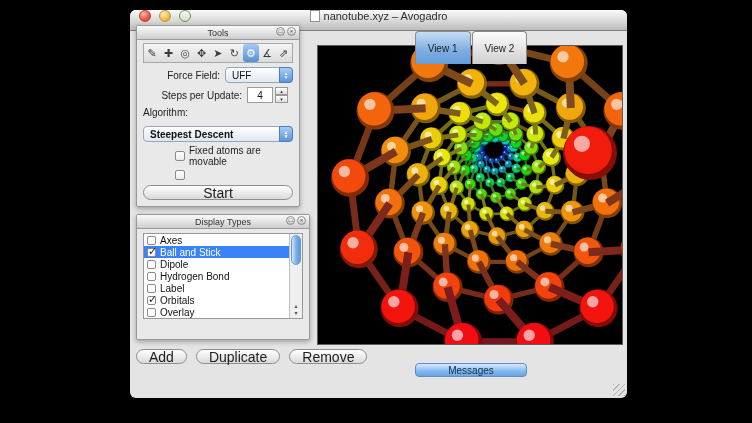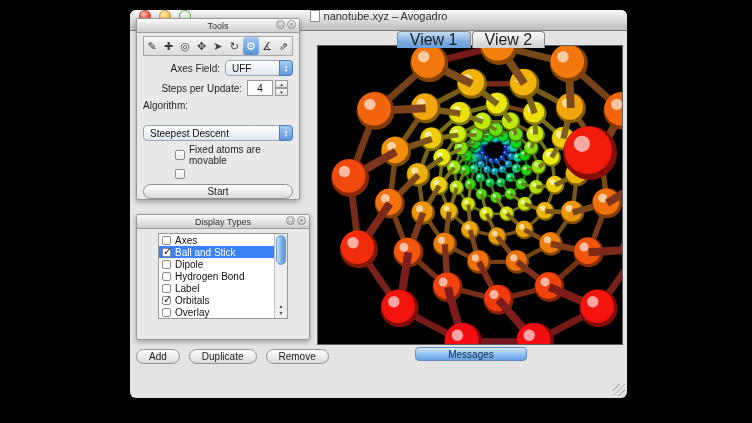--- a/index.html
+++ b/index.html
@@ -22,21 +22,21 @@
   
   .palette{position:absolute;background:#e9e9e9;border:1px solid #989898;border-radius:2px;
     box-shadow:0 2px 5px rgba(0,0,0,.3);box-sizing:border-box;}
   .palette-titlebar{height:13px;background:linear-gradient(#fafafa,#cdcdcd);
     border-bottom:1px solid #9a9a9a;position:relative;display:flex;align-items:center;justify-content:center;
     font-size:9px;color:#333;}
   .palette-buttons{position:absolute;right:3px;top:1px;display:flex;gap:2px;}
   .mini-btn{width:9px;height:9px;border-radius:50%;background:linear-gradient(#fff,#c4c4c4);
     border:1px solid #8b8b8b;box-sizing:border-box;font-size:6px;line-height:7px;text-align:center;color:#444;}
   
-  .tools-palette{left:6px;top:8px;width:164px;height:182px;}
+  .tools-palette{left:6px;top:15px;width:164px;height:182px;}
   .tools-body{padding:3px 6px 0;}
   .toolbar-strip{display:flex;height:18px;border:1px solid #a8a8a8;background:linear-gradient(#f5f5f5,#dcdcdc);}
   .tool-cell{flex:1;display:flex;align-items:center;justify-content:center;font-size:11px;color:#3c3c3c;}
   .tool-cell.selected{background:linear-gradient(#a3caf2,#5590d5);border-radius:3px;color:#fff;}
   .section-title{text-align:center;font-size:10px;color:#1d1d1d;margin:4px 0 3px;}
   .form-row{display:flex;align-items:center;margin-top:4px;font-size:10px;color:#1d1d1d;}
   .fr-label{text-align:right;padding-right:5px;box-sizing:border-box;}
   .w82{width:82px;} .w104{width:104px;}
   .popup{height:16px;border:1px solid #97a5b8;border-radius:4px;background:linear-gradient(#ffffff,#dfe7f0);
     display:flex;align-items:center;font-size:10px;color:#111;padding-left:6px;position:relative;box-sizing:border-box;}
@@ -49,49 +49,49 @@
     text-align:center;line-height:15px;box-sizing:border-box;}
   .stepper{width:13px;height:16px;margin-left:2px;display:flex;flex-direction:column;}
   .stepper span{flex:1;border:1px solid #9a9a9a;background:linear-gradient(#fff,#dcdcdc);
     font-size:5px;line-height:6px;text-align:center;color:#333;box-sizing:border-box;}
   .stepper .up::before{content:"▴";} .stepper .down::before{content:"▾";}
   .check-row{display:flex;align-items:center;margin-top:3px;font-size:10px;color:#1d1d1d;gap:4px;margin-left:32px;}
   .checkbox{width:10px;height:10px;border:1px solid #8a8a8a;border-radius:2px;
     background:linear-gradient(#fff,#ececec);position:relative;box-sizing:border-box;flex:none;}
   .checkbox.checked::after{content:"✓";position:absolute;left:0;top:-4px;font-size:11px;color:#1a1a1a;}
   .aqua-btn{height:15px;border:1px solid #8f8f8f;border-radius:8px;
-    background:linear-gradient(#ffffff,#dadada);font-size:10px;color:#1d1d1d;
+    background:linear-gradient(#ffffff,#dadada);font-size:14px;color:#1d1d1d;
     display:flex;align-items:center;justify-content:center;box-sizing:border-box;}
   .start-btn{margin-top:5px;}
   
   .display-palette{left:6px;top:204px;width:174px;height:126px;}
-  .display-body{padding:4px 21px 0;}
+  .display-body{padding:4px 6px 0;}
   .list-box{height:84px;border:1px solid #979797;background:#fff;position:relative;overflow:hidden;}
   .list-rows{position:absolute;left:0;top:0;right:13px;bottom:0;}
   .list-row{height:12px;display:flex;align-items:center;gap:4px;padding-left:3px;font-size:10px;color:#111;}
   .list-row.selected{background:#3b82f6;color:#fff;}
   .list-row .checkbox{width:9px;height:9px;background:#fff;}
   .scrollbar{position:absolute;right:0;top:0;bottom:0;width:13px;background:#efefef;border-left:1px solid #c0c0c0;box-sizing:border-box;}
   .sb-thumb{position:absolute;left:1px;right:1px;top:1px;height:30px;border-radius:5px;
     background:linear-gradient(90deg,#d3e6f9,#80b1e7 50%,#5d97d8);border:1px solid #6d9cd0;box-sizing:border-box;}
   .sb-arrows{position:absolute;bottom:1px;left:0;right:0;display:flex;flex-direction:column;align-items:center;color:#555;font-size:6px;line-height:7px;}
   .sb-arrows .up::before{content:"▴";} .sb-arrows .down::before{content:"▾";}
   .settings-btn{margin-top:4px;}
   
   .bottom-buttons{position:absolute;left:6px;top:339px;display:flex;gap:9px;text-align:center;}
   .bottom-buttons .aqua-btn{padding:0 12px;}
   
   .right-pane{position:absolute;left:187px;top:21px;width:308px;}
   .tab-row{display:flex;justify-content:center;gap:1px;height:15px;position:relative;z-index:2;}
-  .tab{padding:8px 12px;font-size:16px;color:#1d1d1d;border:1px solid #898989;border-bottom:none;
+  .tab{padding:16px 12px;font-size:10px;color:#1d1d1d;border:1px solid #898989;border-bottom:none;
     border-radius:4px 4px 0 0;background:linear-gradient(#fcfcfc,#cfcfcf);display:flex;align-items:center;}
   .tab.active{background:linear-gradient(#c6def6,#7cabe0 60%,#669ddb);}
   .gl-viewport{width:304px;height:298px;background:#000;border:1px solid #5e5e5e;margin-top:-1px;}
   .gl-viewport svg{display:block;width:304px;height:298px;}
-  .messages-btn{margin:2px auto 0;width:112px;height:14px;border:1px solid #628cc2;border-radius:4px;
+  .messages-btn{margin:18px auto 0;width:112px;height:14px;border:1px solid #628cc2;border-radius:4px;
     background:linear-gradient(#d8eafc,#8abdf0 55%,#67a3e4);font-size:10px;color:#10294a;
     display:flex;align-items:center;justify-content:center;box-sizing:border-box;}
   .resize-grip{position:absolute;right:2px;bottom:2px;width:12px;height:12px;
     background:repeating-linear-gradient(-45deg,#b5b5b5 0 1px,transparent 1px 4px);}
 </style>
 </head>
 <body>
 
 <div class="window">
   <div class="titlebar">
@@ -115,38 +115,38 @@
           <div class="tool-cell">✚</div>
           <div class="tool-cell">◎</div>
           <div class="tool-cell">✥</div>
           <div class="tool-cell">➤</div>
           <div class="tool-cell">↻</div>
           <div class="tool-cell selected">⚙</div>
           <div class="tool-cell">∡</div>
           <div class="tool-cell">⇗</div>
         </div>
       <div class="form-row">
-        <span class="fr-label w82">Axes Field:</span>
+        <span class="fr-label w82">Force Field:</span>
         <span class="popup grow">
           <span>UFF</span>
           <span class="popup-arrows"></span>
         </span>
       </div>
       <div class="form-row">
         <span class="fr-label w104">Steps per Update:</span>
         <span class="spin-field">4</span>
         <span class="stepper">
             <span class="up"></span>
             <span class="down"></span>
           </span>
       </div>
       <div class="form-row">
         <span>Algorithm:</span>
       </div>
-      <div class="form-row" style="margin-top:14px;">
+      <div class="form-row" style="margin-top:8px;font-weight:bold;">
         <span class="popup grow">
           <span>Steepest Descent</span>
           <span class="popup-arrows"></span>
         </span>
       </div>
       <div class="check-row">
         <span class="checkbox"></span>
         <span>Fixed atoms are movable</span>
       </div>
       <div class="check-row">

